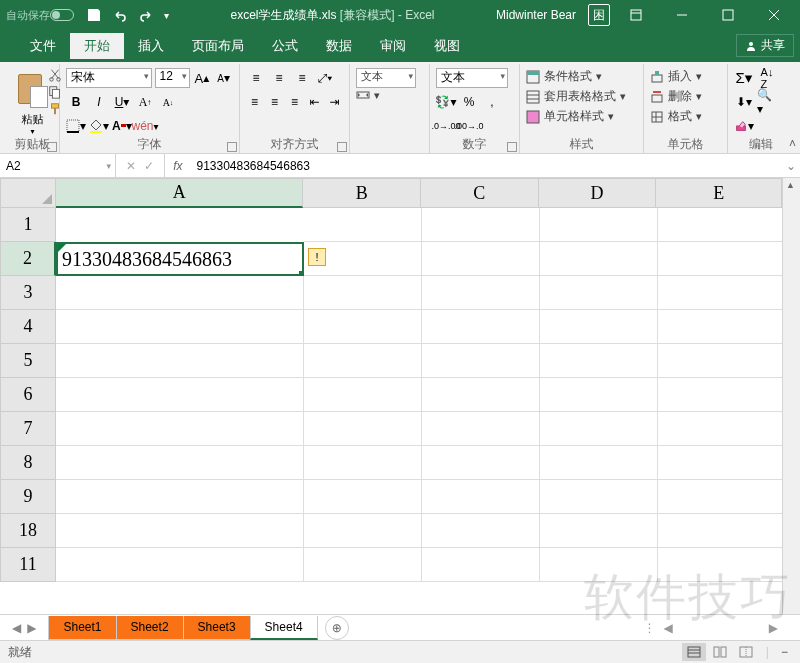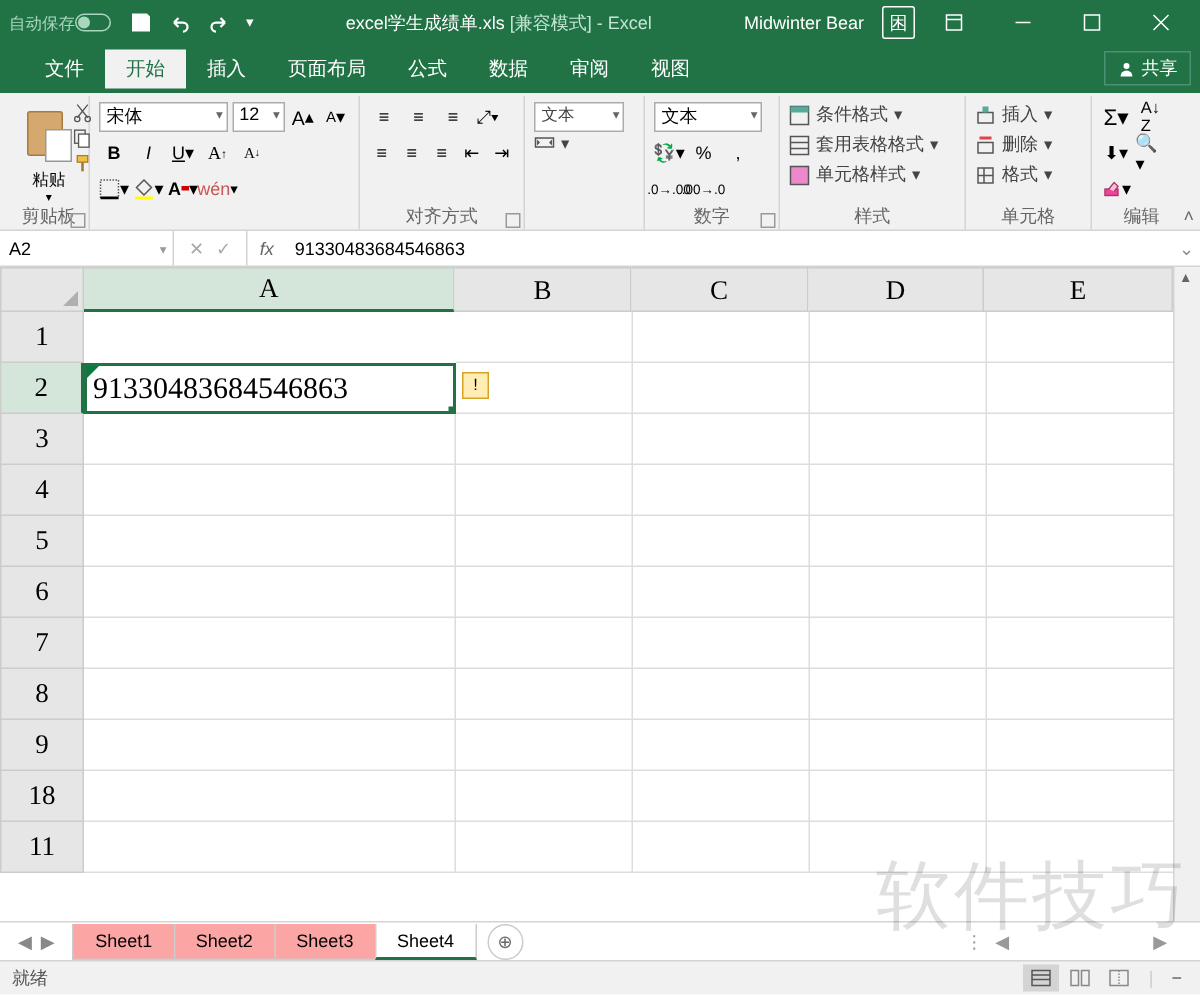--- a/index.html
+++ b/index.html
@@ -68,21 +68,21 @@
 .cell{position:absolute;border-right:1px solid #ddd;border-bottom:1px solid #ddd;padding:2px 4px;font-family:SimSun,serif;font-size:20px;display:flex;align-items:center;overflow:hidden;white-space:nowrap}
 .cell.selected{border:2px solid #217346;z-index:2}
 .cell.selected::after{content:"";position:absolute;right:-3px;bottom:-3px;width:6px;height:6px;background:#217346}
 .error-ind{position:absolute;top:0;left:0;width:0;height:0;border-top:8px solid #0a7b3e;border-right:8px solid transparent}
 .smart-tag{position:absolute;width:18px;height:18px;border:1px solid #d4a328;background:#ffedb3;display:flex;align-items:center;justify-content:center;font-size:11px;cursor:pointer;z-index:3}
 .vscroll{position:absolute;top:0;right:0;width:18px;bottom:0;background:#f0f0f0;border-left:1px solid #d4d4d4}
 .vscroll::before{content:"▲";position:absolute;top:2px;left:3px;font-size:9px;color:#666;cursor:pointer}
 .sheet-tabs-row{height:26px;background:#fff;border-top:1px solid #d4d4d4;display:flex;align-items:center}
 .nav-arrows{display:flex;gap:6px;padding:0 12px;color:#888}
 .nav-arrows span{cursor:pointer}
-.sheet-tab{padding:4px 14px;border:1px solid #ccc;border-top:none;background:#fca5a5;cursor:pointer;font-size:12px;margin-right:-1px}
+.sheet-tab{padding:4px 14px;border:1px solid #ccc;border-top:none;background:#f97316;cursor:pointer;font-size:12px;margin-right:-1px}
 .sheet-tab.active{background:#fff;border-bottom:2px solid #217346;font-weight:500}
 .add-sheet{width:24px;height:24px;border:1px solid #ccc;border-radius:50%;display:flex;align-items:center;justify-content:center;margin-left:8px;cursor:pointer;color:#666}
 .hscroll-zone{flex:1;display:flex;justify-content:flex-end;align-items:center;padding-right:18px}
 .hscroll-zone span{margin:0 4px;color:#999;cursor:pointer}
 .status-bar{height:23px;background:#f1f1f1;border-top:1px solid #d4d4d4;display:flex;align-items:center;padding:0 8px;color:#555;font-size:11px}
 .status-right{margin-left:auto;display:flex;align-items:center;gap:2px}
 .view-btn{width:24px;height:18px;display:flex;align-items:center;justify-content:center;cursor:pointer;border:1px solid transparent}
 .view-btn.active{background:#d4d4d4}
 .watermark{position:absolute;right:8px;bottom:32px;font-size:50px;color:#000;opacity:0.12;font-family:"Microsoft YaHei";letter-spacing:2px;pointer-events:none}
 </style>
@@ -207,20 +207,21 @@
             <rect x="1" y="1" width="12" height="12" fill="none" stroke="#555" stroke-dasharray="1"></rect>
             <line x1="1" y1="13" x2="13" y2="13" stroke="#000" stroke-width="2"></line>
           </svg>▾</span>
       <span class="btn-s"><svg width="14" height="14" viewBox="0 0 14 14">
             <path d="M7 1l5 5-5 5-5-5z" fill="none" stroke="#555"></path>
             <rect x="1" y="12" width="12" height="2" fill="#ffff00"></rect>
           </svg>▾</span>
       <span class="btn-s"><span style="color:#000;font-weight:bold">A</span><span style="display:block;width:12px;height:3px;background:#d00000;margin-top:-1px"></span>▾</span>
       <span class="btn-s" style="font-size:10px"><span style="color:#c55">wén</span>▾</span>
     </div>
+    <div class="group-label"><span>字体</span><span class="dlg"></span></div>
   </div>
 
   <div class="ribbon-group align-group">
     <div class="font-row">
       <span class="btn-s">≡</span>
       <span class="btn-s">≡</span>
       <span class="btn-s">≡</span>
       <span class="btn-s">⤢▾</span>
     </div>
     <div class="font-row">

